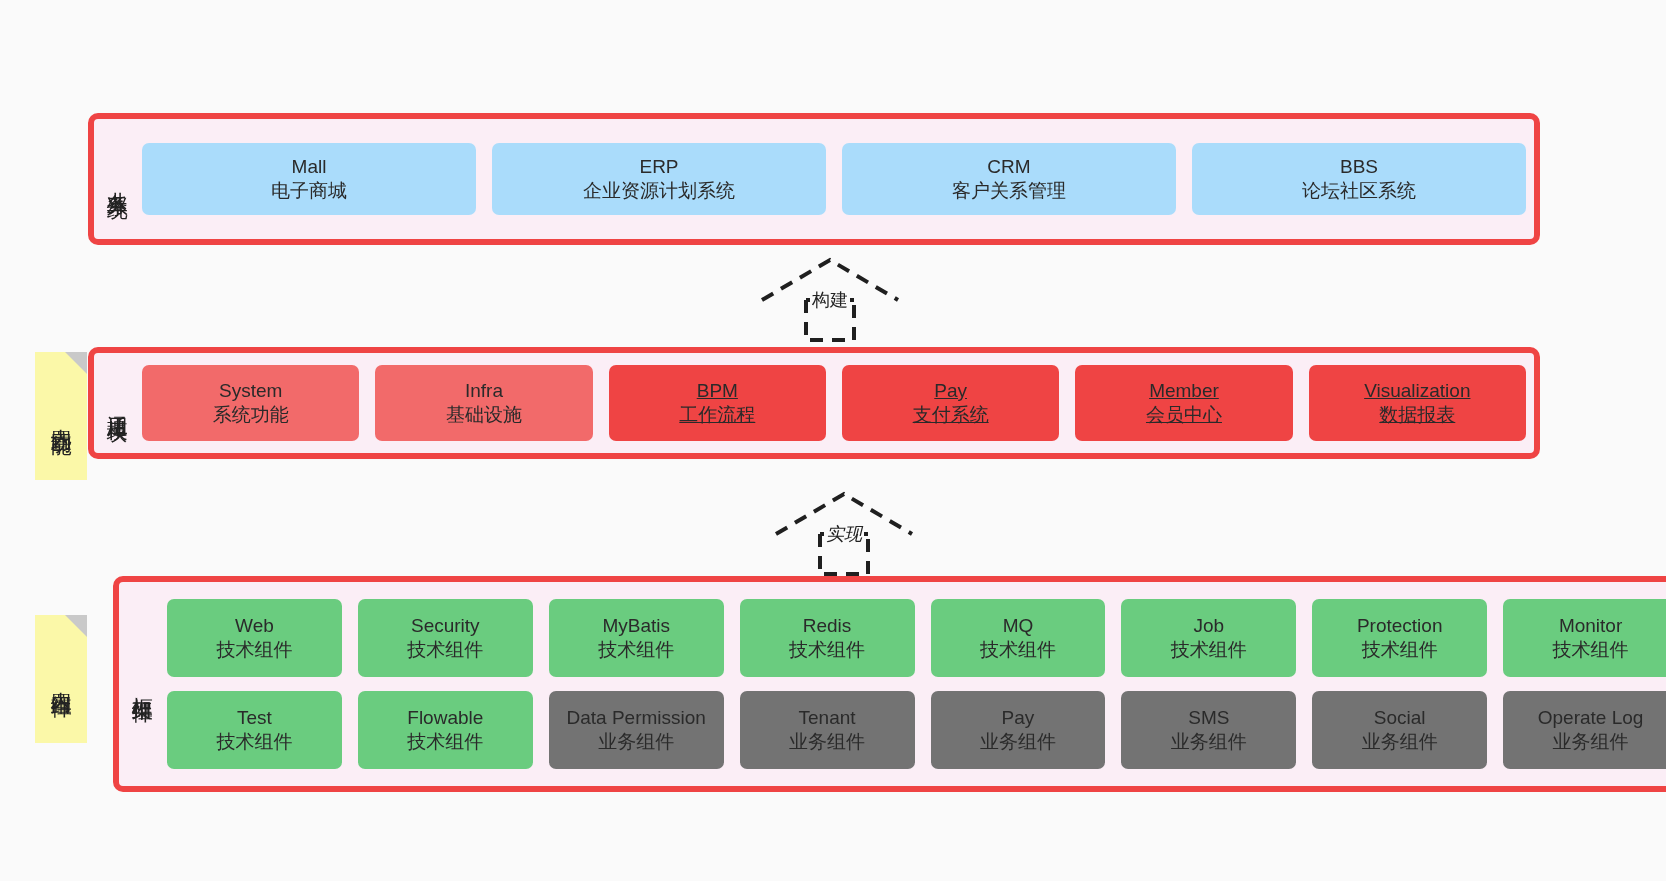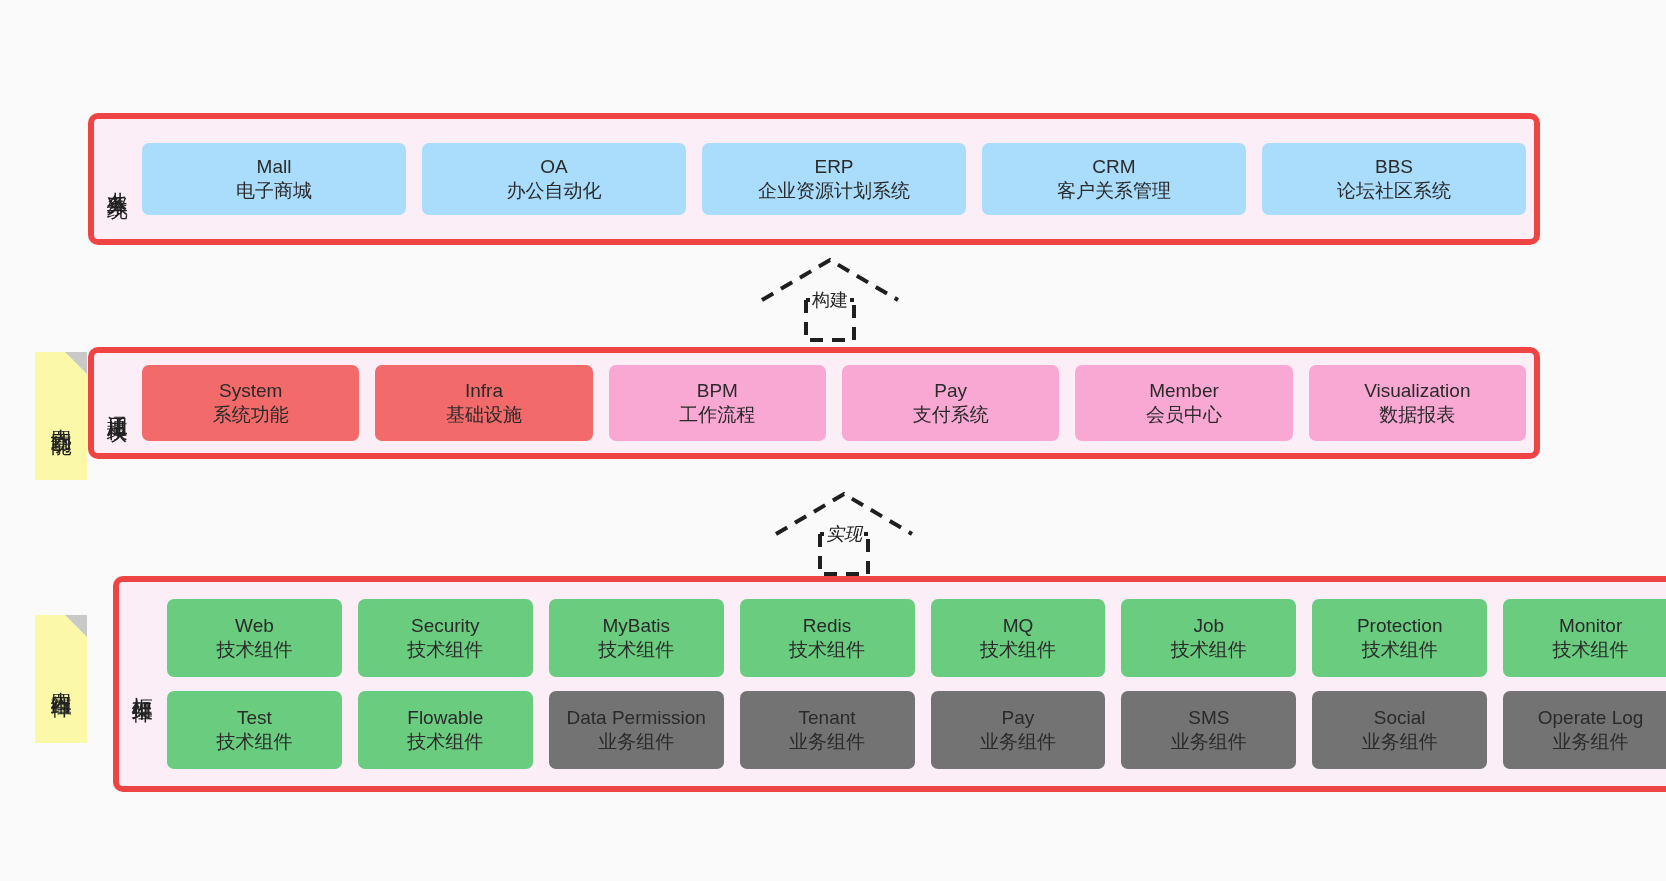--- a/index.html
+++ b/index.html
@@ -65,21 +65,21 @@
     box-sizing:border-box;
     padding:4px 6px;
     user-select:none;
   }
   .cell .en{display:block;}
   .cell .cn{display:block;}
 
   
   .c-blue{background:#aadcfb;}
   .c-red{background:#f26a6a;}
-  .c-pink{background:#f9a8d4;}
+  .c-pink{background:#ef4444;text-decoration:underline;}
   .c-green{background:#6acc7f;}
   .c-lgreen{background:#737373;}
 
   
   .note{
     position:absolute;
     background:#fbf8a8;
     font-size:21px;
     line-height:1.16;
     color:#222;
@@ -118,24 +118,20 @@
 
 <div class="canvas">
 
   <div class="layer" id="layer-business" style="left:88px;top:113px;width:1452px;height:132px;">
     <div class="layer-title">业务系统</div>
     <div class="layer-body">
       <div class="row" style="height:72px;">
         <div class="cell c-blue">
           <span class="en">Mall</span>
           <span class="cn">电子商城</span>
-        </div>
-        <div class="cell c-blue">
-          <span class="en">OA</span>
-          <span class="cn">办公自动化</span>
         </div>
         <div class="cell c-blue">
           <span class="en">ERP</span>
           <span class="cn">企业资源计划系统</span>
         </div>
         <div class="cell c-blue">
           <span class="en">CRM</span>
           <span class="cn">客户关系管理</span>
         </div>
         <div class="cell c-blue">

